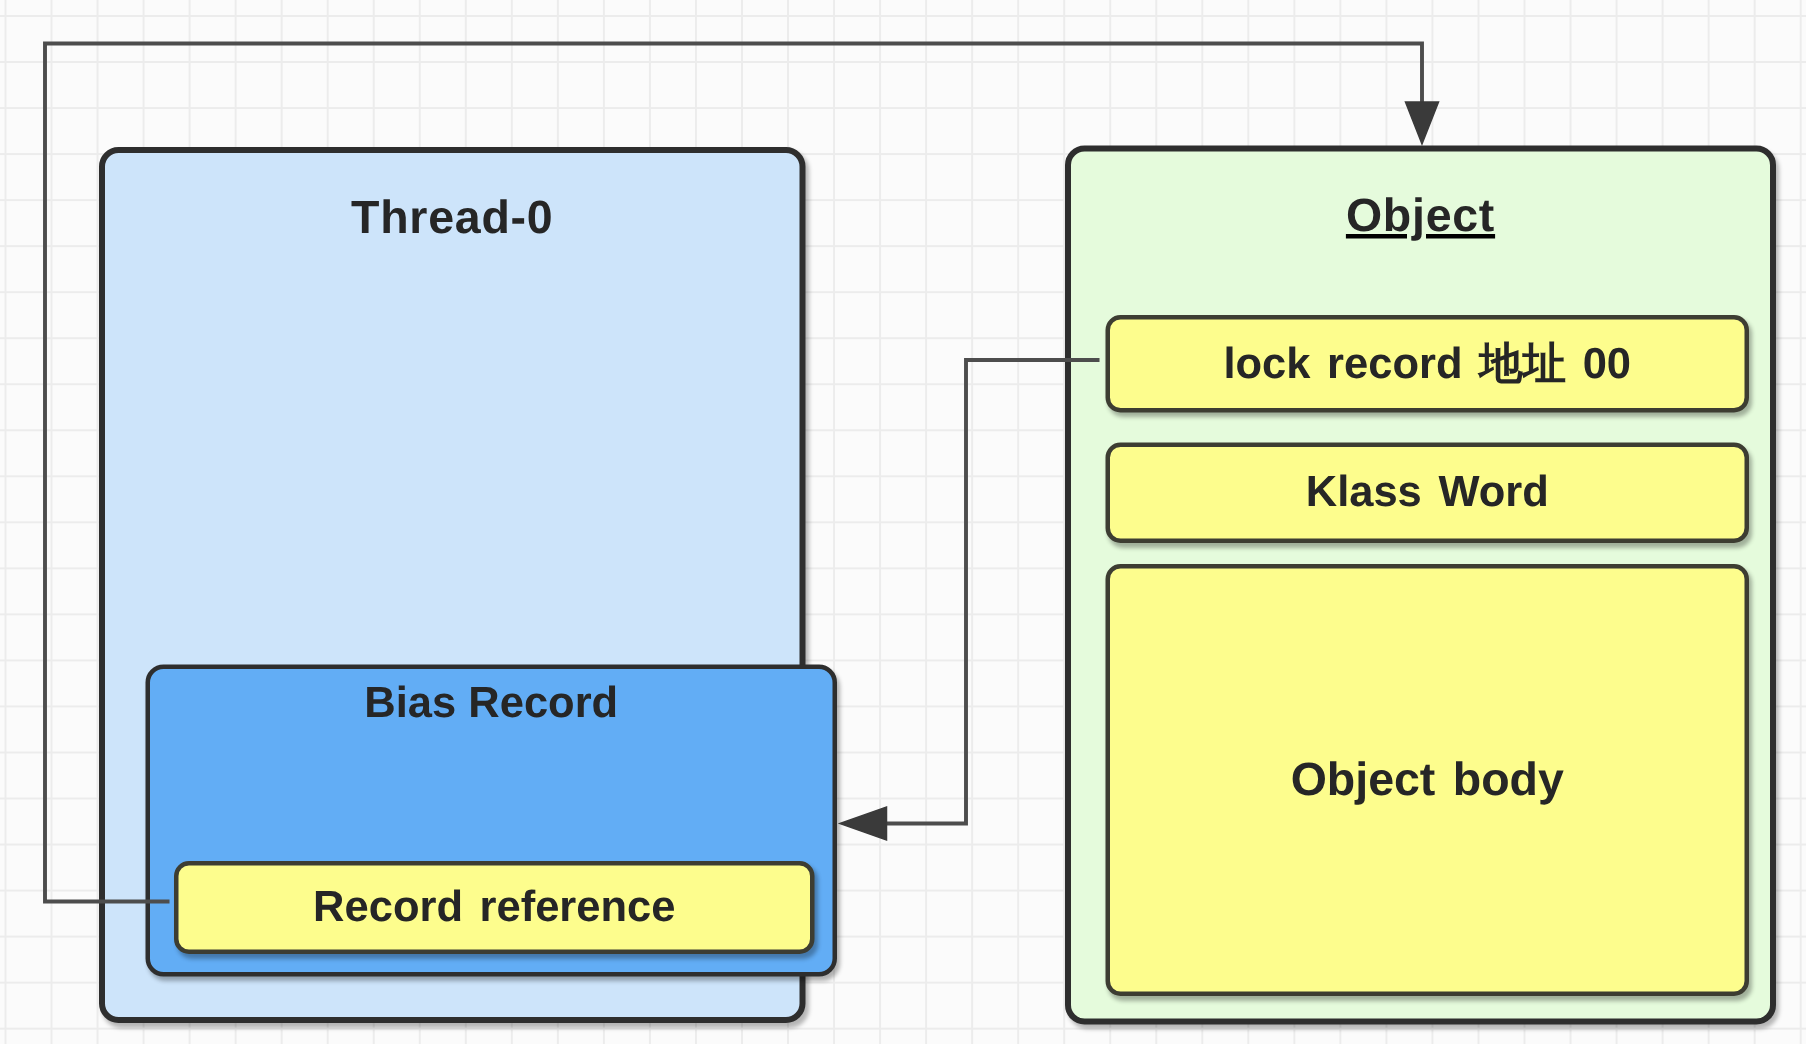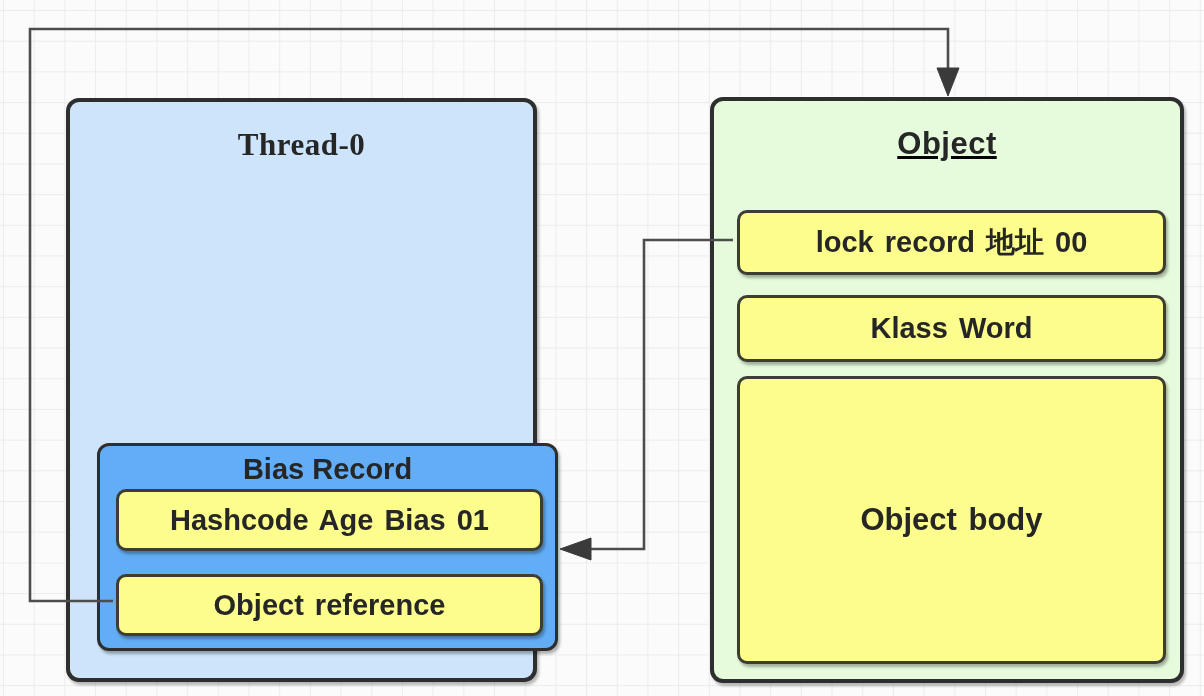--- a/index.html
+++ b/index.html
@@ -34,21 +34,20 @@
   }
   .big-box {
     position: absolute;
     border: 4px solid var(--box_border);
     border-radius: 13px;
     box-shadow: 2px 3px 3px rgba(0,0,0,0.28);
   }
   .thread-box {
     left: 66px; top: 98px; width: 471px; height: 584px;
     background: var(--thread_fill);
-    font-family: Liberation Serif, serif;
   }
   .object-box {
     left: 710px; top: 97px; width: 474px; height: 586px;
     background: var(--object_fill);
     text-decoration: underline;
   }
   .box-title {
     width: 100%;
     text-align: center;
     padding-top: 25px;
@@ -115,22 +114,21 @@
 <body>
 
 <div class="canvas">
 
   <div class="big-box thread-box">
     <div class="box-title">Thread-0</div>
   </div>
 
   <div class="lock-record-box">
     <div class="lock-record-title">Bias Record</div>
-    <div class="cell cell-hashcode">Hashcode Age Bias 01</div>
-    <div class="cell cell-objref">Object reference</div>
+    <div class="cell cell-objref">Record reference</div>
   </div>
 
   <div class="big-box object-box">
     <div class="box-title">Object</div>
     <div class="cell cell-lockaddr">lock record 地址 00</div>
     <div class="cell cell-klass">Klass Word</div>
     <div class="cell cell-objbody">Object body</div>
   </div>
 
   <svg class="connector-layer" viewBox="0 0 1204 696" xmlns="http://www.w3.org/2000/svg">

